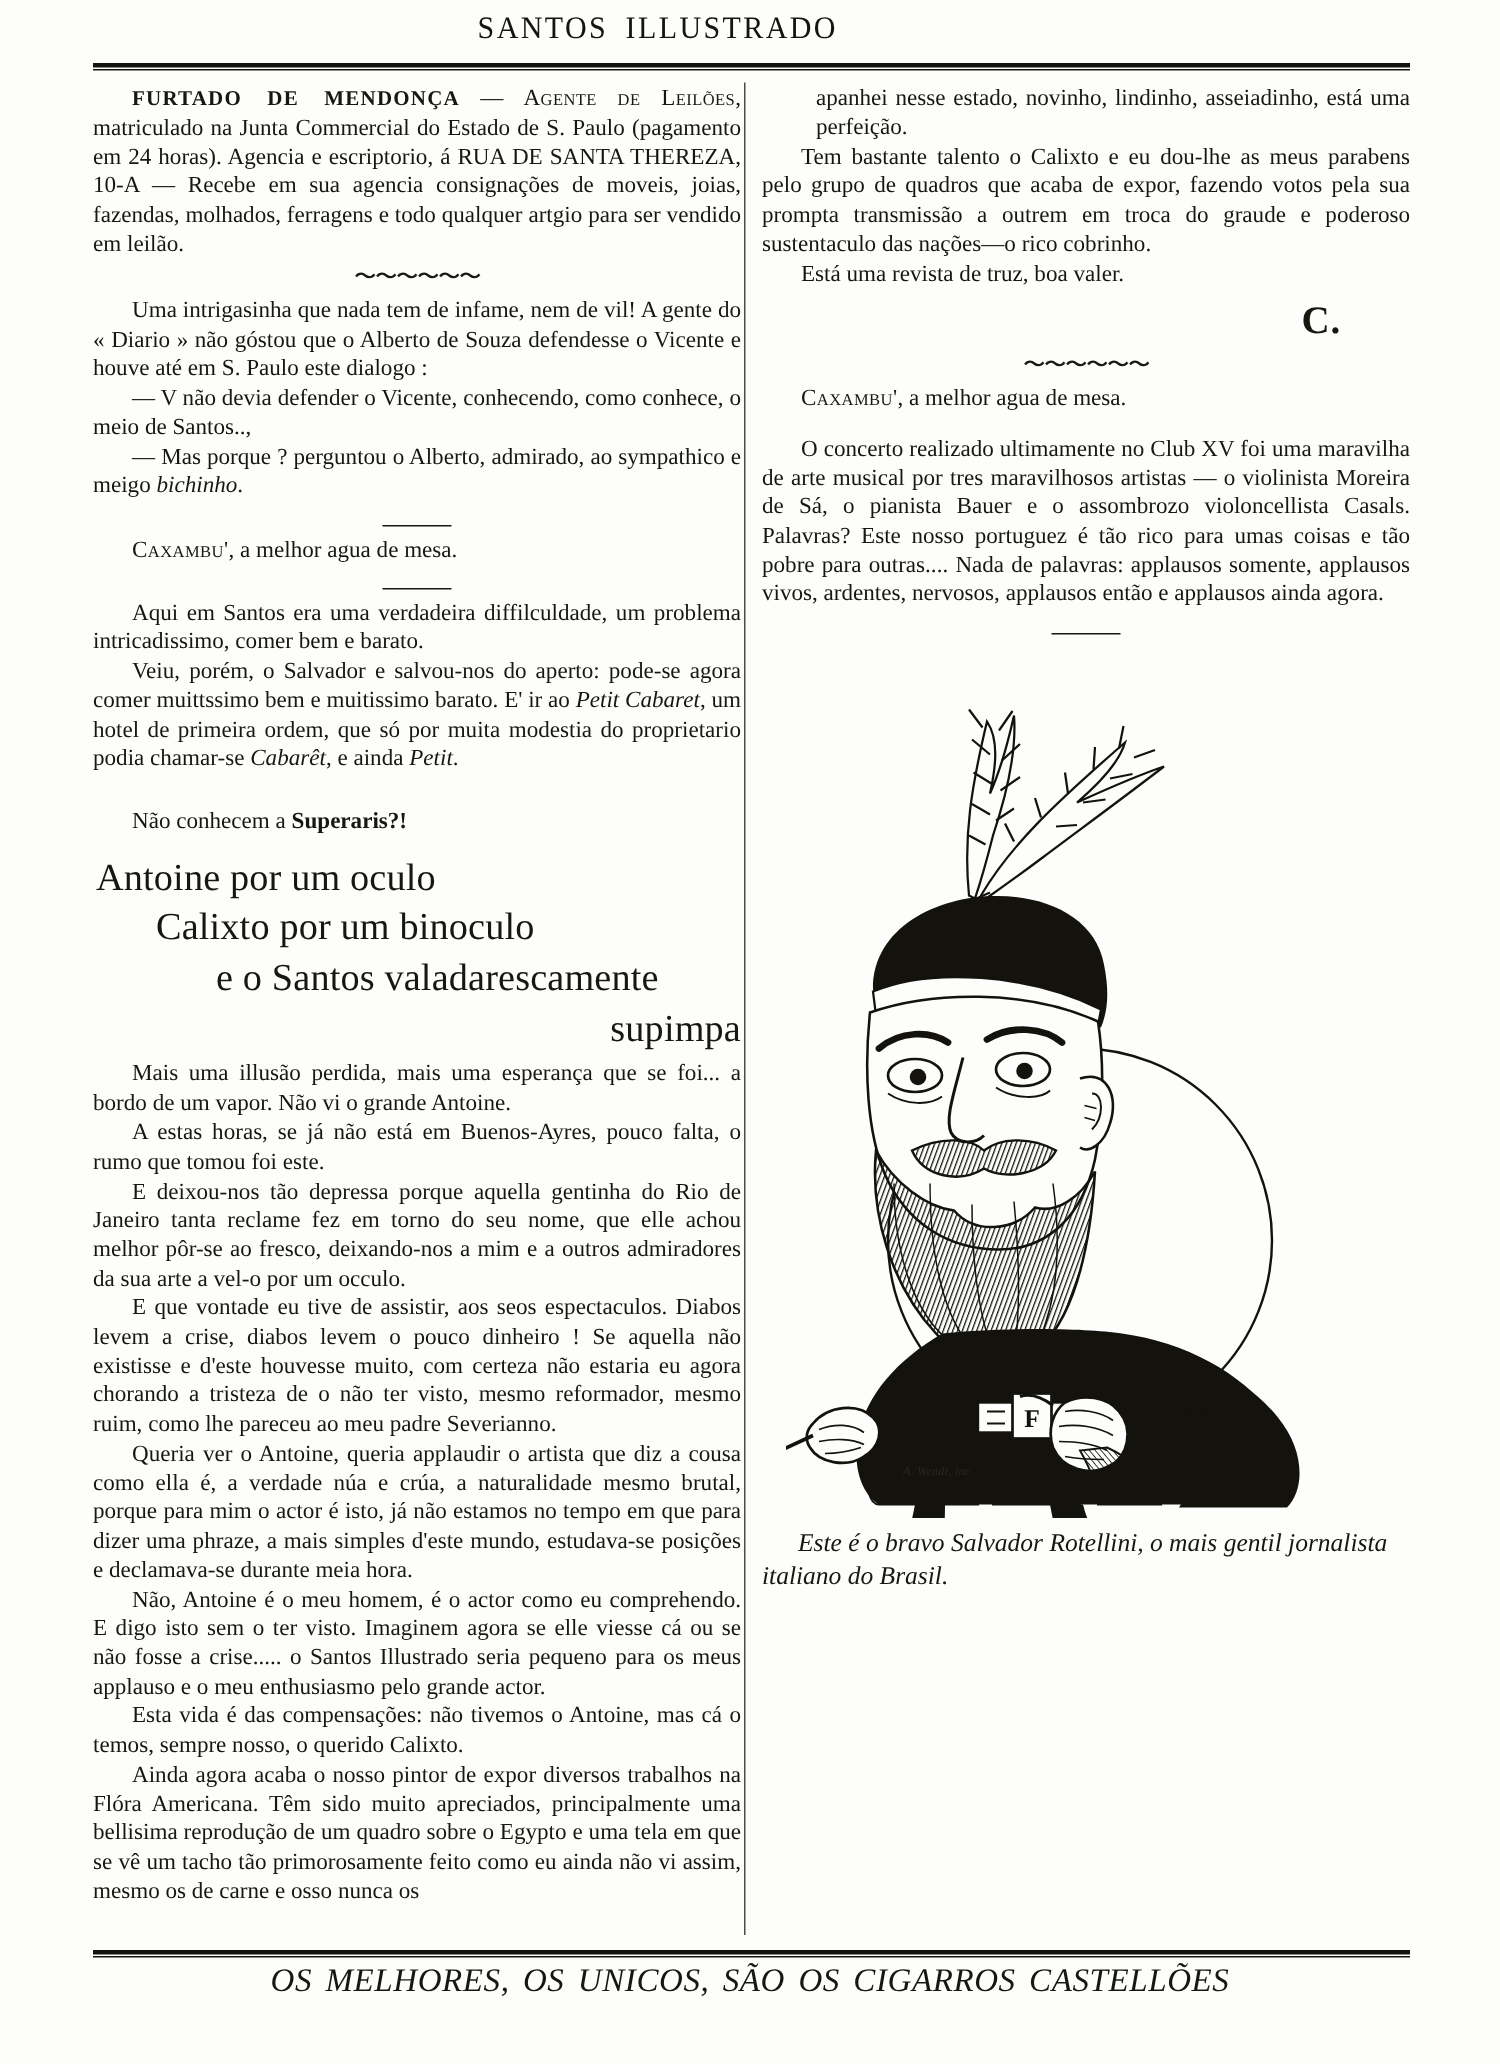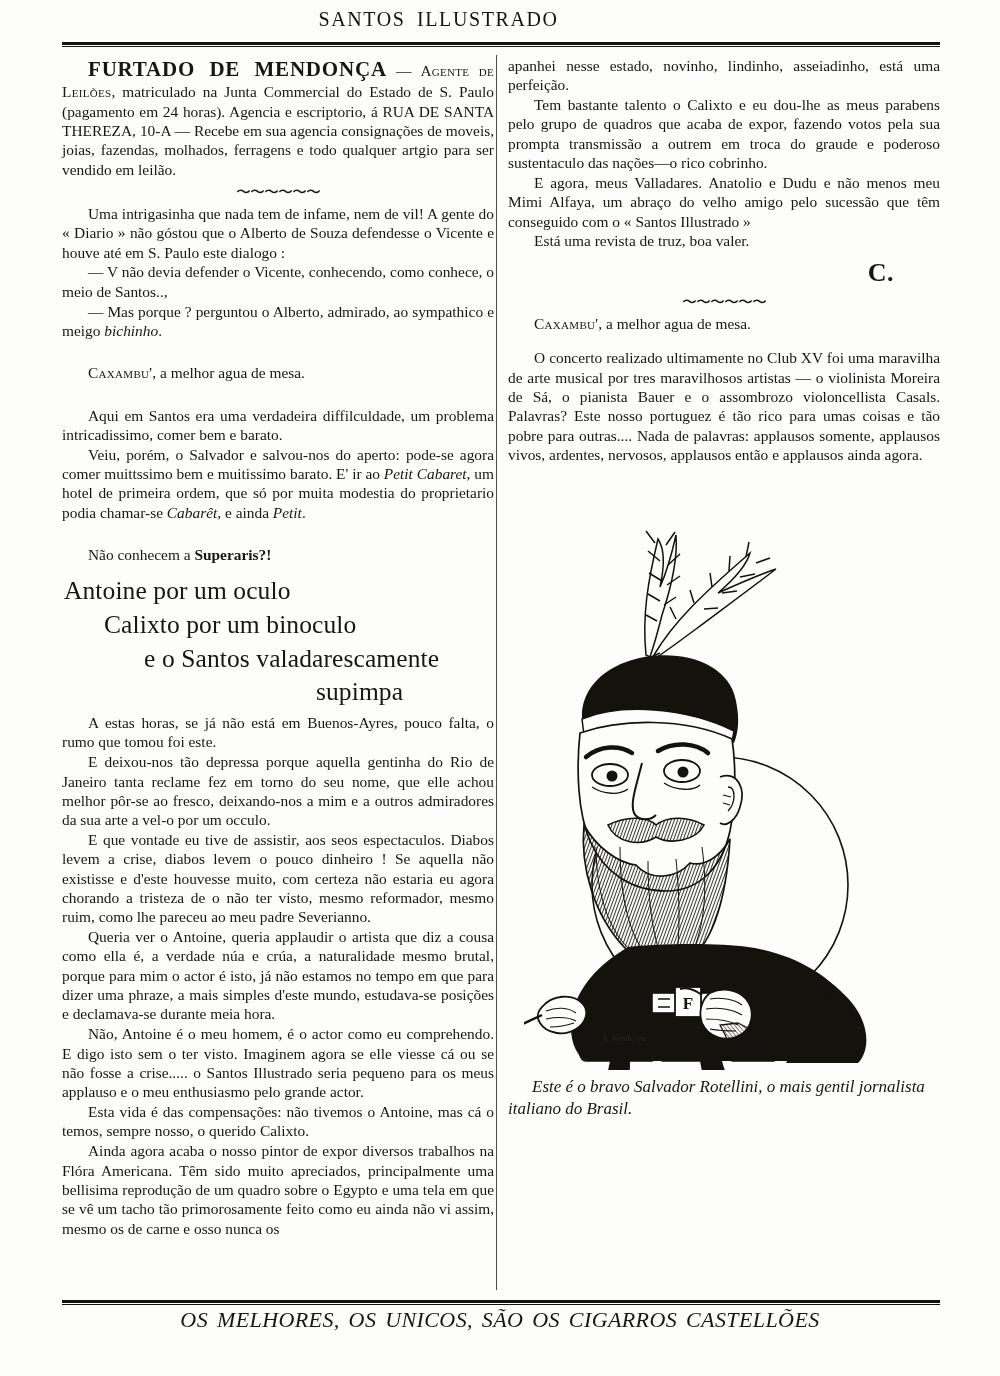--- a/index.html
+++ b/index.html
@@ -88,34 +88,34 @@
     position: absolute;
     left: 496px;
     top: 55px;
     width: 1px;
     height: 1235px;
     background: #4c4a42;
   }
 
   p { margin: 0; }
   .para { text-indent: 26px; margin-bottom: 0.5px; }
-  .para.noindent { text-indent: 0; }
+  .para.noindent { text-indent: 0; margin-left: 36px; }
 
   b, .bold { font-weight: bold; }
   i, .ital { font-style: italic; }
 
   
   .sc {
     font-variant: small-caps;
     letter-spacing: 0.3px;
   }
 
   .adhead {
     font-weight: bold;
-    font-size: 21px;
+    font-size: 14px;
     letter-spacing: 0.8px;
     word-spacing: 3px;
   }
 
   
   .sep-squiggle {
     text-align: center;
     height: 16px;
     line-height: 16px;
     margin: 5px 0 4px 0;
@@ -144,21 +144,21 @@
     margin: 10px 0 4px 0;
     font-weight: normal;
     font-size: 25.5px;
     line-height: 1.32;
     text-align: left;
     letter-spacing: 0.1px;
   }
   .hl1 { margin-left: 2px; }
   .hl2 { margin-left: 42px; }
   .hl3 { margin-left: 82px; }
-  .hl4 { margin-left: 254px; }
+  .hl4 { margin-left: 254px; text-align: right; }
 
   .signature {
     text-align: right;
     font-weight: bold;
     font-size: 26px;
     margin: 6px 46px 2px 0;
     letter-spacing: 0.5px;
   }
 
   
@@ -237,34 +237,34 @@
 
     <p class="para"><span>Não conhecem a </span><b>Superaris?!</b></p>
 
     <div class="headline">
       <div class="hl1">Antoine por um oculo</div>
       <div class="hl2">Calixto por um binoculo</div>
       <div class="hl3">e o Santos valadarescamente</div>
       <div class="hl4">supimpa</div>
     </div>
 
+    <p class="para">Mais uma illusão perdida, mais uma esperança que se foi... a bordo de um vapor. Não vi o grande Antoine.</p>
     <p class="para">A estas horas, se já não está em Buenos-Ayres, pouco falta, o rumo que tomou foi este.</p>
     <p class="para">E deixou-nos tão depressa porque aquella gentinha do Rio de Janeiro tanta reclame fez em torno do seu nome, que elle achou melhor pôr-se ao fresco, deixando-nos a mim e a outros admiradores da sua arte a vel-o por um occulo.</p>
     <p class="para">E que vontade eu tive de assistir, aos seos espectaculos. Diabos levem a crise, diabos levem o pouco dinheiro ! Se aquella não existisse e d'este houvesse muito, com certeza não estaria eu agora chorando a tristeza de o não ter visto, mesmo reformador, mesmo ruim, como lhe pareceu ao meu padre Severianno.</p>
     <p class="para">Queria ver o Antoine, queria applaudir o artista que diz a cousa como ella é, a verdade núa e crúa, a naturalidade mesmo brutal, porque para mim o actor é isto, já não estamos no tempo em que para dizer uma phraze, a mais simples d'este mundo, estudava-se posições e declamava-se durante meia hora.</p>
     <p class="para">Não, Antoine é o meu homem, é o actor como eu comprehendo. E digo isto sem o ter visto. Imaginem agora se elle viesse cá ou se não fosse a crise..... o Santos Illustrado seria pequeno para os meus applauso e o meu enthusiasmo pelo grande actor.</p>
     <p class="para">Esta vida é das compensações: não tivemos o Antoine, mas cá o temos, sempre nosso, o querido Calixto.</p>
     <p class="para">Ainda agora acaba o nosso pintor de expor diversos trabalhos na Flóra Americana. Têm sido muito apreciados, principalmente uma bellisima reprodução de um quadro sobre o Egypto e uma tela em que se vê um tacho tão primorosamente feito como eu ainda não vi assim, mesmo os de carne e osso nunca os</p>
   </div>
 
   <div class="col col-right">
 
     <p class="para noindent">apanhei nesse estado, novinho, lindinho, asseiadinho, está uma perfeição.</p>
     <p class="para">Tem bastante talento o Calixto e eu dou-lhe as meus parabens pelo grupo de quadros que acaba de expor, fazendo votos pela sua prompta transmissão a outrem em troca do graude e poderoso sustentaculo das nações—o rico cobrinho.</p>
-    <p class="para">E agora, meus Valladares. Anatolio e Dudu e não menos meu Mimi Alfaya, um abraço do velho amigo pelo sucessão que têm conseguido com o « Santos Illustrado »</p>
     <p class="para">Está uma revista de truz, boa valer.</p>
 
     <div class="signature">C.</div>
 
     <div class="sep-squiggle">〜〜〜〜〜〜</div>
 
     <p class="para"><span class="sc">Caxambu'</span><span>, a melhor agua de mesa.</span></p>
 
     <div style="height:14px"></div>
 

